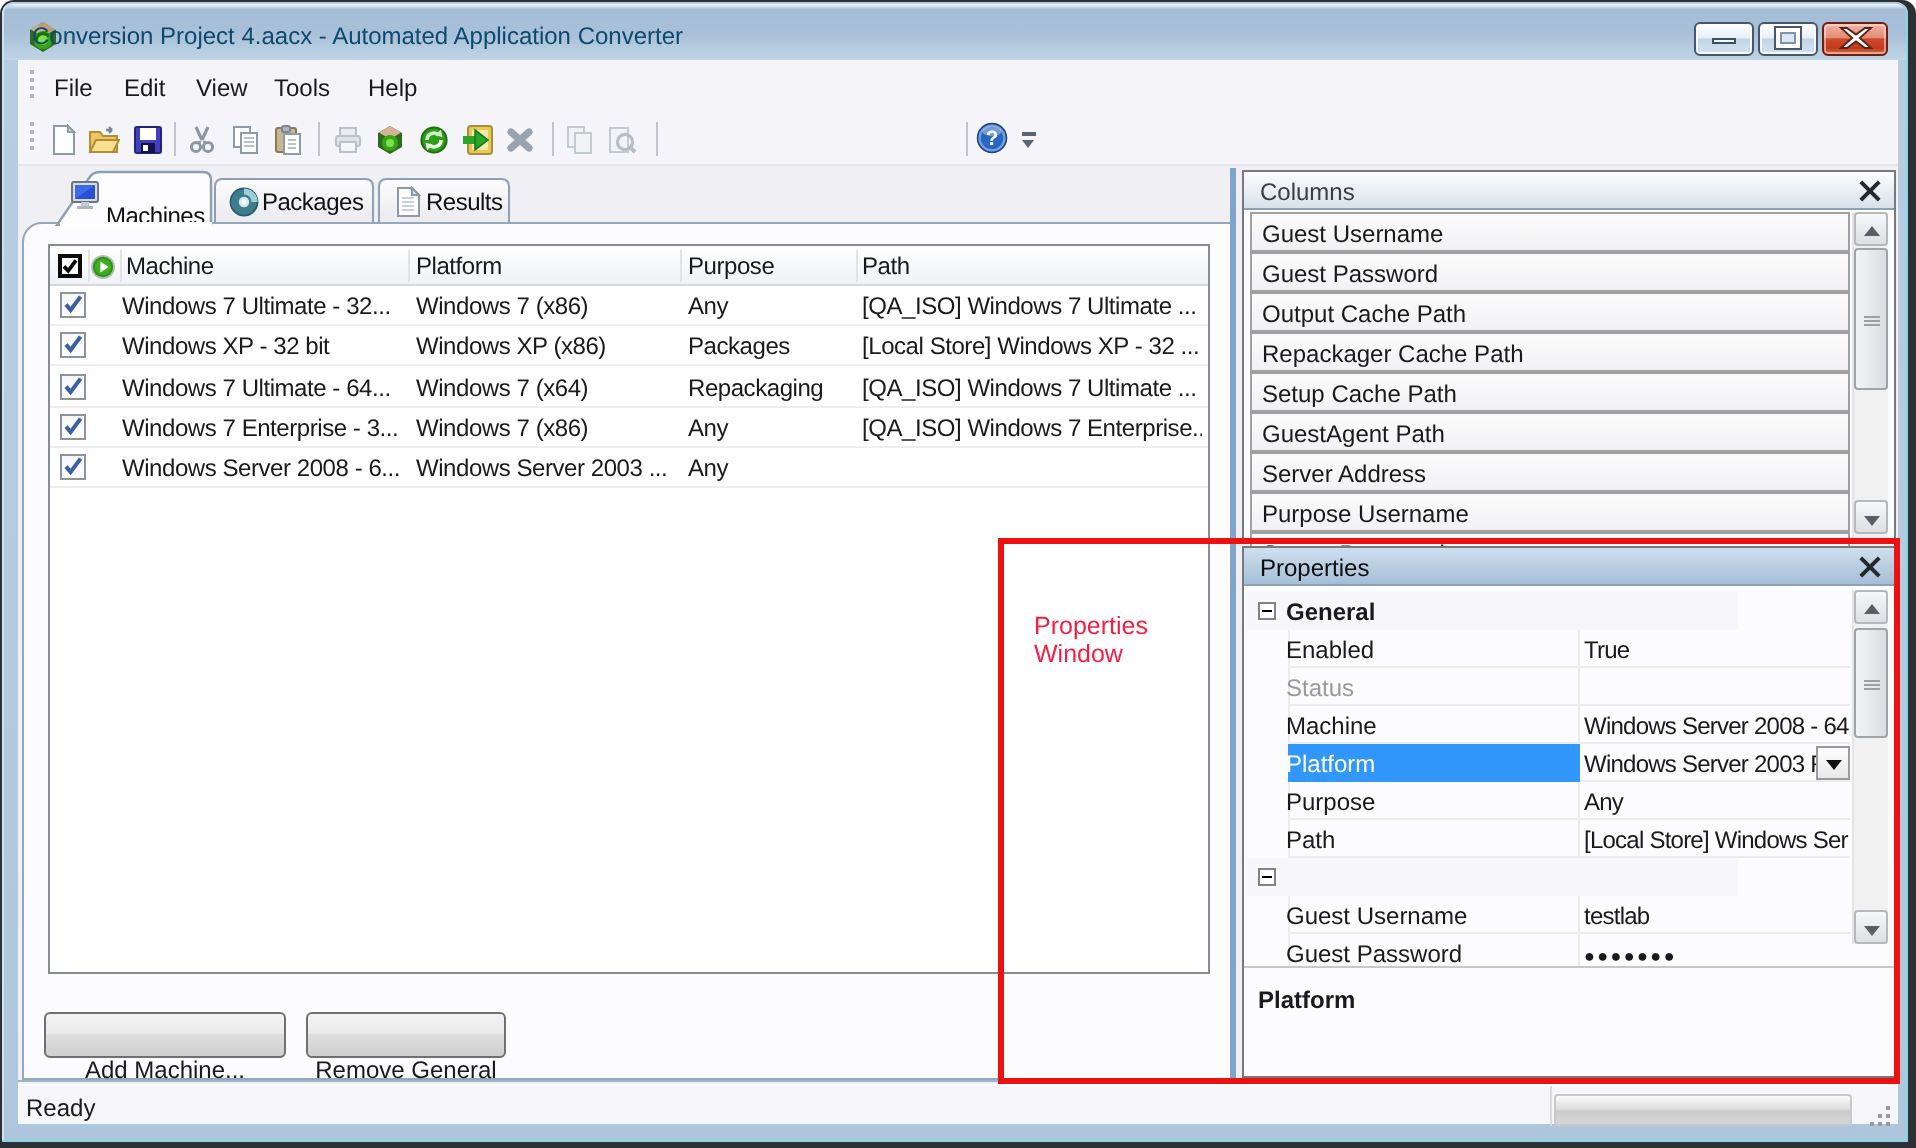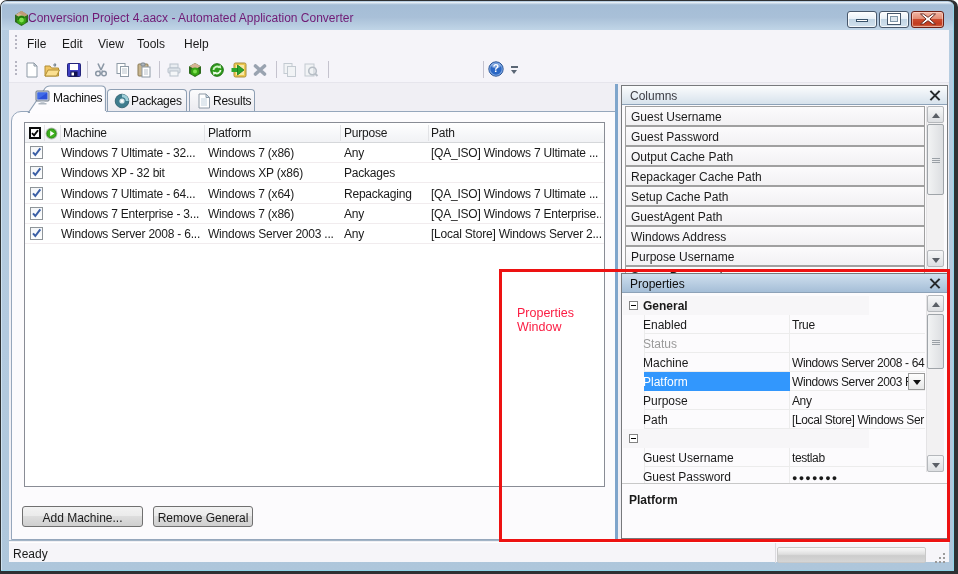--- a/index.html
+++ b/index.html
@@ -7,21 +7,21 @@
 .abs{position:absolute;}
 
 #frame{position:absolute;left:0;top:0;width:958px;height:574px;background:#2e3133;border-radius:7px 7px 0 0;}
 #aero{position:absolute;left:1px;top:1px;width:953px;height:570px;border-radius:6px 6px 0 0;
  background:linear-gradient(180deg,#b7cde1 0%,#b3cadf 60%,#aec6db 100%);
  box-shadow:inset -1px -1px 0 #8ed4e8, inset 1px 0 0 #cfe2f0;}
 #titlebar{position:absolute;left:2px;top:2px;width:951px;height:28px;border-radius:5px 5px 0 0;
  background:linear-gradient(180deg,#f2f8fc 0%,#a4bdd6 10%,#a9c0d8 55%,#c0d5e7 100%);}
 #client{position:absolute;left:9px;top:30px;width:940px;height:532px;background:#f0eff4;}
 
-#title{position:absolute;left:28px;top:11px;color:#701a75;}
+#title{position:absolute;left:16px;top:11px;color:#0c4a6e;}
 .wbtn{position:absolute;top:11px;height:17px;border:1px solid #47576b;border-radius:3px;
  background:linear-gradient(180deg,#fdfeff 0%,#e9f1f8 45%,#c2d5e4 50%,#d2e1ee 100%);
  box-shadow:inset 0 0 0 1px rgba(255,255,255,.75);}
 #bmin{left:847px;width:30px;}
 #bmax{left:879px;width:30px;}
 #bclose{left:911px;width:33px;border-color:#6e1f14;
  background:linear-gradient(180deg,#f2b5a4 0%,#e28d75 45%,#cc4a2d 50%,#c23a1d 80%,#cf6a4a 100%);
  box-shadow:inset 0 0 0 1px rgba(255,225,215,.55);}
 
 #menubar{position:absolute;left:9px;top:30px;width:940px;height:26px;background:#f5f4f9;}
@@ -41,21 +41,21 @@
 
 #lv{position:absolute;left:24px;top:122px;width:581px;height:365px;background:#fff;border:1px solid #898c95;}
 #lvhead{position:absolute;left:0;top:0;width:579px;height:20px;background:linear-gradient(180deg,#ffffff,#f6f7f9 60%,#f1f2f5);border-bottom:1px solid #d5d7da;}
 .hsep{position:absolute;top:2px;width:1px;height:16px;background:#e2e3e6;}
 .lvrow{position:absolute;left:0;width:579px;height:20px;border-bottom:1px solid #f1ecee;}
 .cell{position:absolute;top:3px;white-space:nowrap;overflow:hidden;letter-spacing:-0.22px;}
 .cb{position:absolute;left:5px;top:3px;width:13px;height:13px;border:1px solid #8e9499;background:linear-gradient(180deg,#f4f6f8,#fdfefe);}
 
 .btn{position:absolute;top:506px;height:21px;border:1px solid #707070;border-radius:3px;
  background:linear-gradient(180deg,#f2f2f2 0%,#ebebeb 45%,#dddddd 50%,#cfcfcf 100%);
- text-align:center;padding-top:4px;}
+ text-align:center;padding-top:21px;}
 
 #splitter{position:absolute;left:615px;top:84px;width:3px;height:457px;background:#7fa5cb;}
 .panel{position:absolute;left:621px;width:327px;border:1px solid #77797c;background:#fcfbfd;}
 .ptitle{position:absolute;left:0;top:0;width:100%;height:19px;border-bottom:1px solid #8da2b8;padding:3px 0 0 8px;}
 .px{position:absolute;top:3px;right:7px;width:11px;height:11px;}
 .px:before,.px:after{content:"";position:absolute;left:5px;top:-1px;width:2px;height:13px;background:#26292c;}
 .px:before{transform:rotate(45deg);}.px:after{transform:rotate(-45deg);}
 .citem{position:absolute;left:3px;width:300px;height:20px;border:1px solid #a0a0a0;background:linear-gradient(180deg,#fcfbfc,#f2f1f3);padding:3px 0 0 5px;}
 
 .sbar{position:absolute;width:17px;background:#f2f1f2;border-left:1px solid #e4e3e5;}
@@ -223,21 +223,21 @@
 <svg class="abs" style="left:0;top:0" width="84" height="28" viewBox="0 0 84 28">
 <path d="M4.5 27.5 L20.2 4.5 Q22 1.0 26 1.0 L77.5 1.0 Q81.5 1.0 81.5 5 L81.5 27.5 Z" fill="#fdfcfe" stroke="#8e9fb3" stroke-width="1.2"></path>
 </svg>
 <svg class="abs" style="left:11px;top:5px" width="16" height="15" viewBox="0 0 16 15">
       <rect x="1" y="1" width="13" height="10" rx="1" fill="#d7dce2" stroke="#6a7685"></rect>
       <rect x="2.5" y="2.5" width="10" height="7" fill="#2b50d8"></rect>
       <path d="M2.5 2.5 l10 0 -10 7 z" fill="#3f6ae8"></path>
       <rect x="5.5" y="11" width="4" height="2" fill="#c6ccd4"></rect>
       <rect x="3.5" y="13" width="8" height="1.5" fill="#aeb6c0"></rect>
     </svg>
-<span class="tabtext" style="left:29px;top:6px;letter-spacing:-0.25px">Machines</span>
+<span class="tabtext" style="left:29px;top:16px;letter-spacing:-0.25px">Machines</span>
 <div class="abs" style="left:6px;top:26px;width:76px;height:3px;background:#fdfcfe;"></div>
 </div>
 
 <div id="lv">
  <div id="lvhead">
       <div class="abs" style="left:4px;top:4px;width:12px;height:12px;border:2px solid #0a0a0a;background:#fff;overflow:hidden;">
         <svg width="8" height="8" viewBox="0 0 8 8">
           <path d="M1 4.2 L3.1 6.4 L7 1.2" fill="none" stroke="#0a0a0a" stroke-width="1.9"></path>
         </svg>
       </div>
@@ -271,20 +271,21 @@
 </div>
 <div class="lvrow" style="top:40.3px">
 <div class="cb">
           <svg width="11" height="11" viewBox="0 0 11 11">
             <path d="M2 5.3 L4.3 8 L9.3 1.3" fill="none" stroke="#3b5fa5" stroke-width="2"></path>
           </svg>
         </div>
 <div class="cell" style="left:36px;width:142px">Windows XP - 32 bit</div>
 <div class="cell" style="left:183px;width:130px">Windows XP (x86)</div>
 <div class="cell" style="left:319px;width:82px">Packages</div>
+<div class="cell" style="left:406px;width:170px">[Local Store] Windows XP - 32 ...</div>
 </div>
 <div class="lvrow" style="top:60.599999999999994px">
 <div class="cb">
           <svg width="11" height="11" viewBox="0 0 11 11">
             <path d="M2 5.3 L4.3 8 L9.3 1.3" fill="none" stroke="#3b5fa5" stroke-width="2"></path>
           </svg>
         </div>
 <div class="cell" style="left:36px;width:142px">Windows 7 Ultimate - 64...</div>
 <div class="cell" style="left:183px;width:130px">Windows 7 (x64)</div>
 <div class="cell" style="left:319px;width:82px">Repackaging</div>
@@ -303,39 +304,38 @@
 </div>
 <div class="lvrow" style="top:101.19999999999999px">
 <div class="cb">
           <svg width="11" height="11" viewBox="0 0 11 11">
             <path d="M2 5.3 L4.3 8 L9.3 1.3" fill="none" stroke="#3b5fa5" stroke-width="2"></path>
           </svg>
         </div>
 <div class="cell" style="left:36px;width:142px">Windows Server 2008 - 6...</div>
 <div class="cell" style="left:183px;width:130px">Windows Server 2003 ...</div>
 <div class="cell" style="left:319px;width:82px">Any</div>
-<div class="cell" style="left:406px;width:170px">[Local Store] Windows Server 2...</div>
 </div>
     </div>
 </div>
 <div class="btn" style="left:22px;width:121px;">Add Machine...</div>
 <div class="btn" style="left:153px;width:100px;">Remove General</div>
 <div id="splitter"></div>
 
 <div class="panel" id="colpanel" style="top:85px;height:187px;">
  <div class="ptitle" style="background:linear-gradient(180deg,#fbfcfd,#d7e2ec);color:#3d3d44;">Columns</div>
  <div class="px" style="top:4px"></div>
  <div id="colitems">
       <div class="citem" style="top:20px">Guest Username</div>
 <div class="citem" style="top:40px">Guest Password</div>
 <div class="citem" style="top:60px">Output Cache Path</div>
 <div class="citem" style="top:80px">Repackager Cache Path</div>
 <div class="citem" style="top:100px">Setup Cache Path</div>
 <div class="citem" style="top:120px">GuestAgent Path</div>
-<div class="citem" style="top:140px">Windows Address</div>
+<div class="citem" style="top:140px">Server Address</div>
 <div class="citem" style="top:160px">Purpose Username</div>
 <div class="citem" style="top:180px">Server Password</div>
     </div>
  <div class="sbar" style="left:304px;top:20px;width:18px;height:166px;">
   <div class="sbtn" style="top:0">
         <i class="tri-u"></i>
       </div>
   <div class="sthumb" style="top:18px;height:71px;">
         <div class="ridge" style="top:33px"></div>
       </div>

